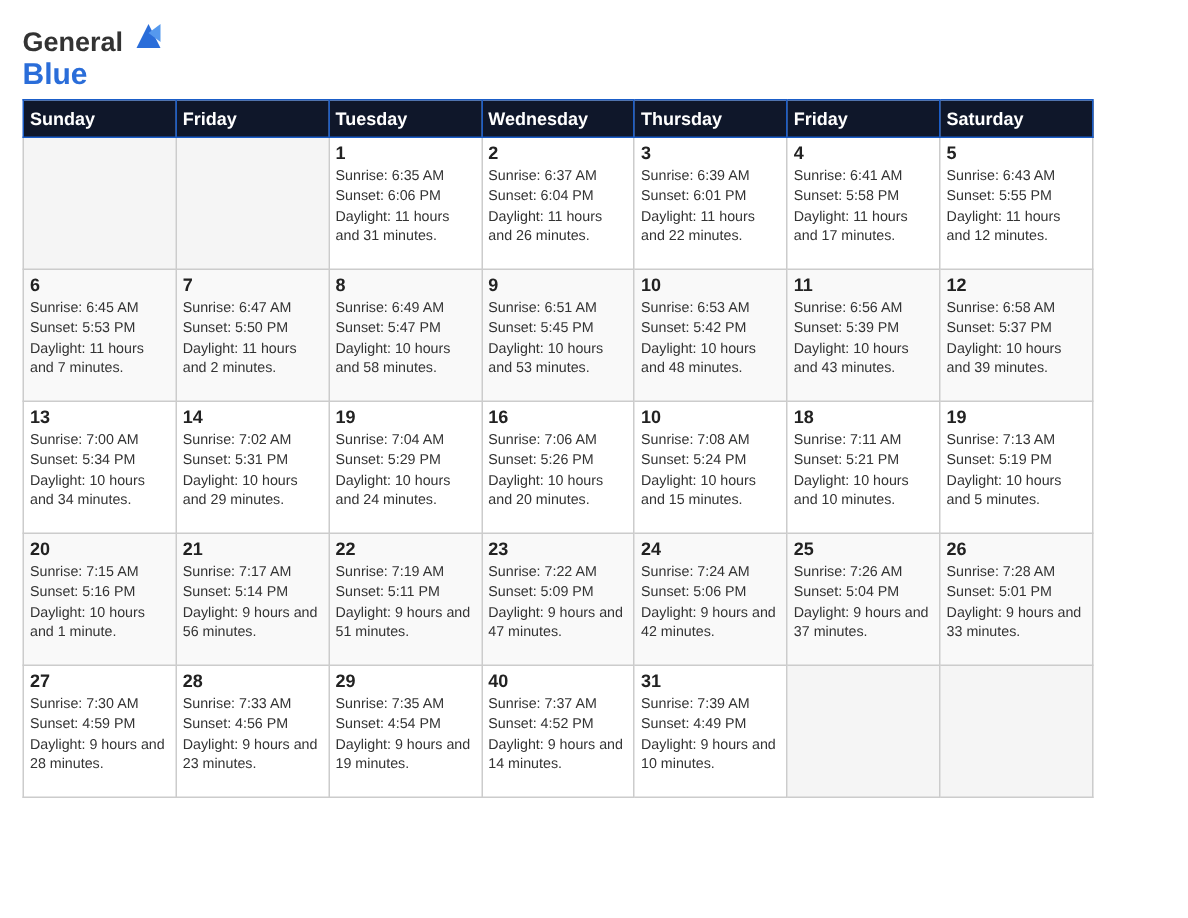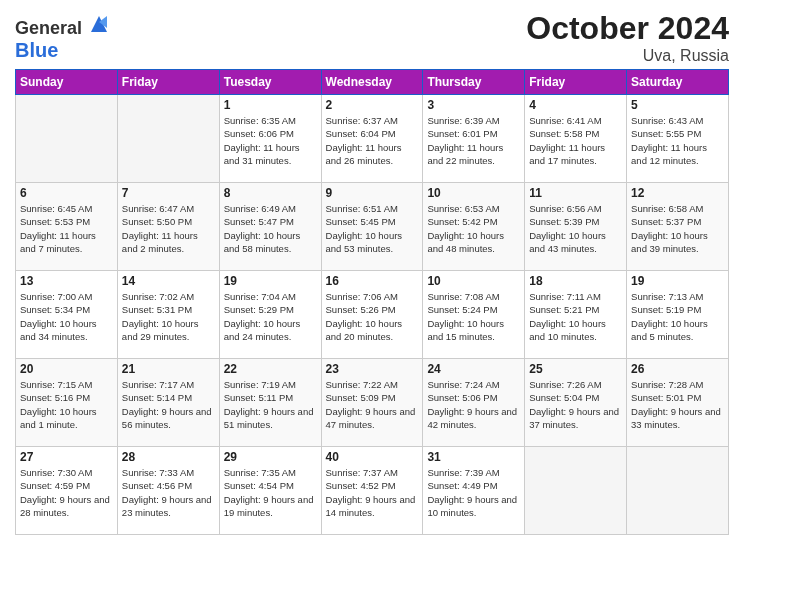--- a/index.html
+++ b/index.html
@@ -51,21 +51,21 @@
     .subtitle {
       font-size: 16px;
       color: #444;
     }
     table {
       width: 100%;
       border-collapse: collapse;
       table-layout: fixed;
     }
     th {
-      background-color: #a21caf;
+      background-color: #0f172a;
       color: white;
       font-size: 12px;
       font-weight: bold;
       padding: 5px 4px;
       text-align: left;
       border: 1px solid #1a5dc8;
     }
     td {
       border: 1px solid #ccc;
       vertical-align: top;
@@ -102,24 +102,20 @@
       <div>
         <span class="logo-text-general">General</span>
         <svg class="logo-icon" viewBox="0 0 20 20" xmlns="http://www.w3.org/2000/svg">
           <polygon points="2,18 10,2 18,18" fill="#2a6dd9"></polygon>
           <polygon points="10,8 18,2 18,14" fill="#5599ee"></polygon>
         </svg>
         <br>
         <span class="logo-text-blue">Blue</span>
       </div>
     </div>
-    <div class="title-block">
-      <div class="main-title">October 2024</div>
-      <div class="subtitle">Uva, Russia</div>
-    </div>
   </div>
 
   <table>
     <thead>
       <tr>
       <th>Sunday</th>
           <th>Friday</th>
           <th>Tuesday</th>
           <th>Wednesday</th>
           <th>Thursday</th>

